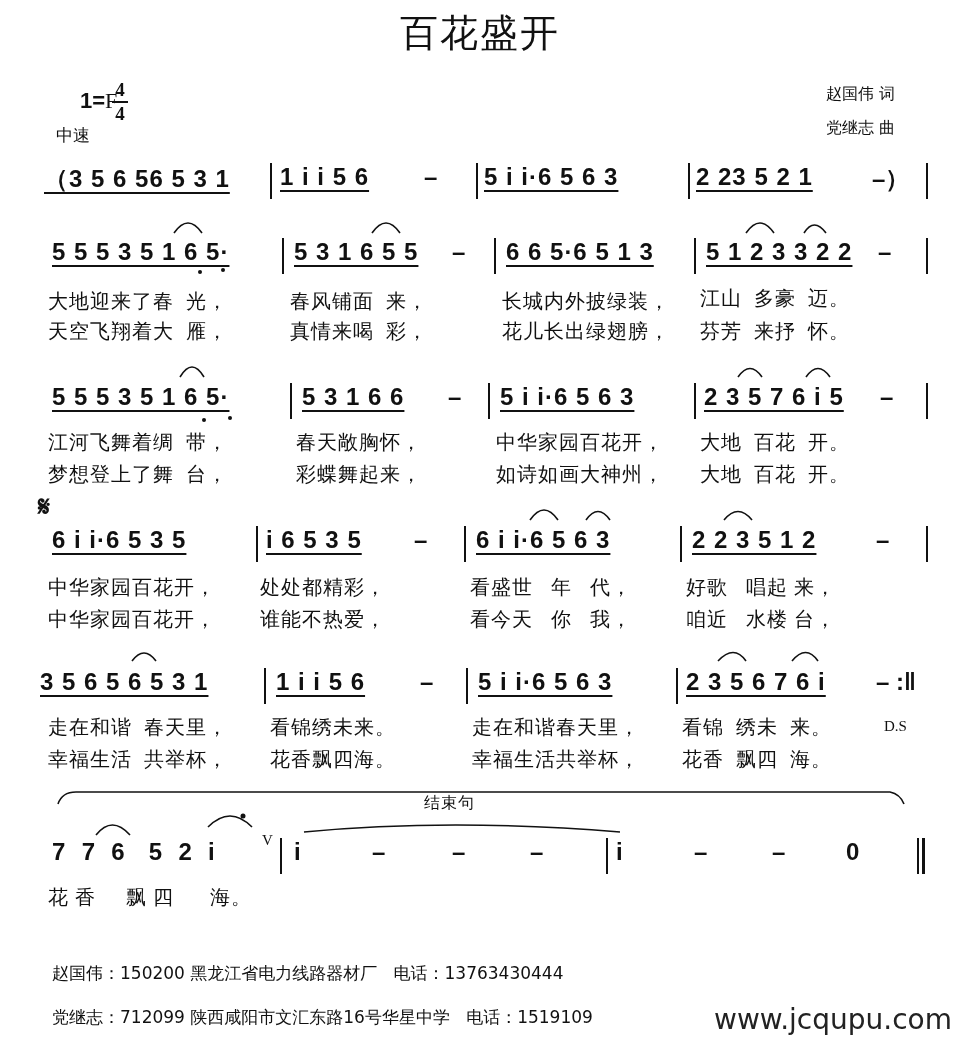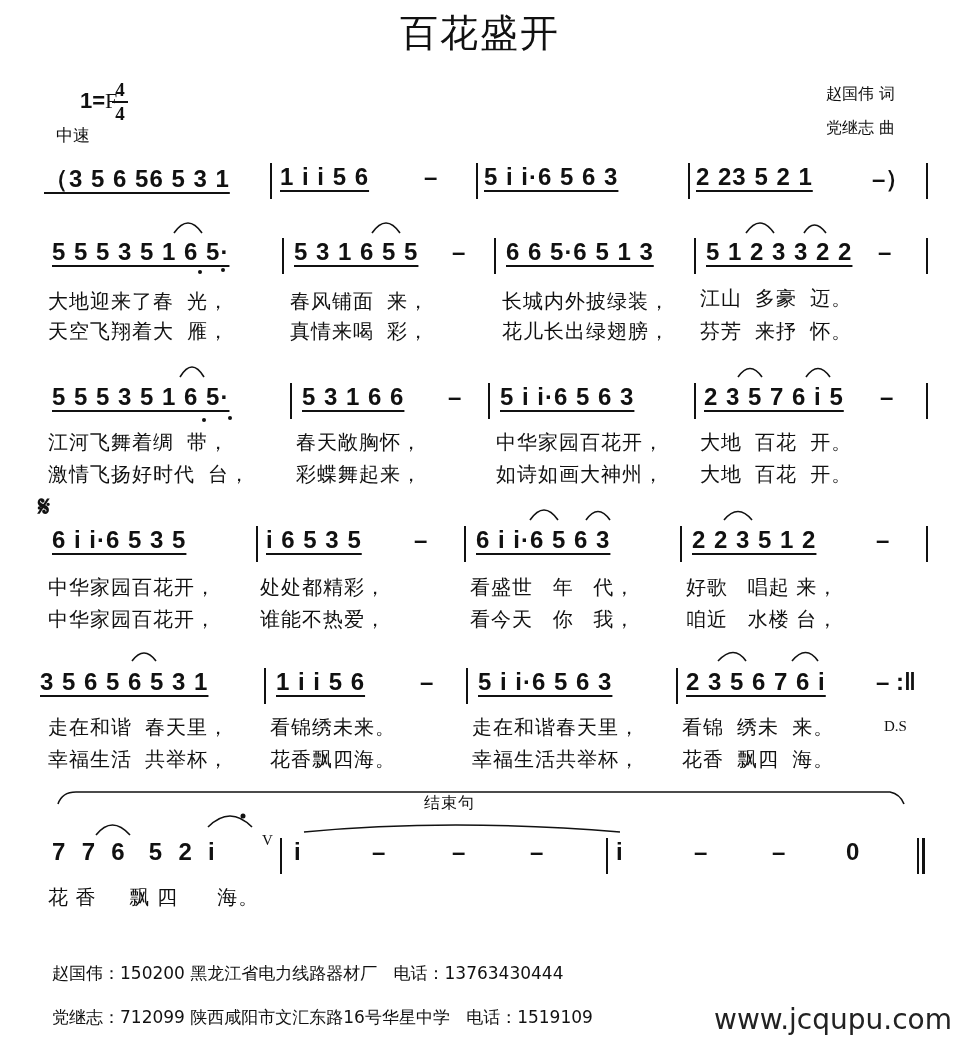--- a/index.html
+++ b/index.html
@@ -14,21 +14,21 @@
              font-family:"Liberation Serif", serif; font-weight:bold; font-size:19px; line-height:20px; }
   .timesig .bar { border-top:2px solid #111; margin:1px 0; }
   .tempo { position:absolute; left:56px; top:124px; font-size:17px; font-family:"DejaVu Sans", sans-serif; }
   .credit { position:absolute; left:826px; font-size:16px; font-family:"DejaVu Sans", sans-serif; }
 
   .row { position:absolute; left:0; width:960px; }
   .bar-line { position:absolute; width:2px; background:#111; height:36px; }
   .notes { position:absolute; top:0; white-space:nowrap; font-family:"Liberation Sans", sans-serif;
            font-weight:bold; font-size:24px; letter-spacing:1px; }
   .u1 { text-decoration:underline; text-decoration-thickness:2px; text-underline-offset:5px; }
-  .lyric { position:absolute; font-size:20px; font-family:Liberation Sans, sans-serif;
+  .lyric { position:absolute; font-size:20px; font-family:Liberation Serif, serif;
            white-space:pre; letter-spacing:1px;text-align:right; }
   .dash { position:absolute; font-family:"Liberation Sans", sans-serif; font-weight:bold; font-size:24px; }
   .ds { position:absolute; font-size:15px; font-family:"Liberation Serif", serif; }
   .segno { position:absolute; left:38px; top:490px; font-size:28px; font-weight:bold; font-family:"DejaVu Serif", serif; }
   .footer { position:absolute; left:52px; font-size:17px; font-family:"DejaVu Sans", sans-serif; white-space:pre; }
   .watermark { position:absolute; left:710px; top:1003px; font-size:28px; font-family:"DejaVu Sans", sans-serif; color:#222; background:#fff; padding:0 4px; }
   svg.over { position:absolute; left:0; top:0; pointer-events:none; }
 </style>
 </head>
 <body>
@@ -87,21 +87,21 @@
   <div class="bar-line" style="left:488px"></div>
   <div class="notes u1" style="left:500px">5 i i·6 5 6 3</div>
   <div class="bar-line" style="left:694px"></div>
   <div class="notes u1" style="left:704px">2 3 5 7 6 i 5</div>
   <div class="dash" style="left:880px">–</div>
   <div class="bar-line" style="left:926px"></div>
   <div class="lyric" style="left:48px;top:46px">江河飞舞着绸  带，</div>
   <div class="lyric" style="left:296px;top:46px">春天敞胸怀，</div>
   <div class="lyric" style="left:496px;top:46px">中华家园百花开，</div>
   <div class="lyric" style="left:700px;top:46px">大地  百花  开。</div>
-  <div class="lyric" style="left:48px;top:78px">激情飞扬好时代  台，</div>
+  <div class="lyric" style="left:48px;top:78px">梦想登上了舞  台，</div>
   <div class="lyric" style="left:296px;top:78px">彩蝶舞起来，</div>
   <div class="lyric" style="left:496px;top:78px">如诗如画大神州，</div>
   <div class="lyric" style="left:700px;top:78px">大地  百花  开。</div>
 </div>
 
 <div class="segno">𝄋</div>
 <div class="row" style="top:526px">
   <div class="notes u1" style="left:52px">6 i i·6 5 3 5</div>
   <div class="bar-line" style="left:256px"></div>
   <div class="notes u1" style="left:266px">i 6 5 3 5</div>

